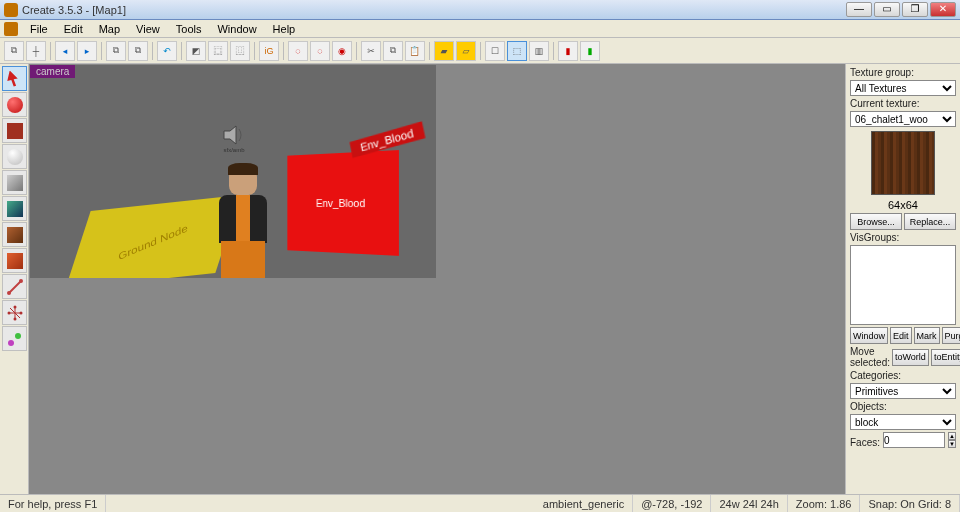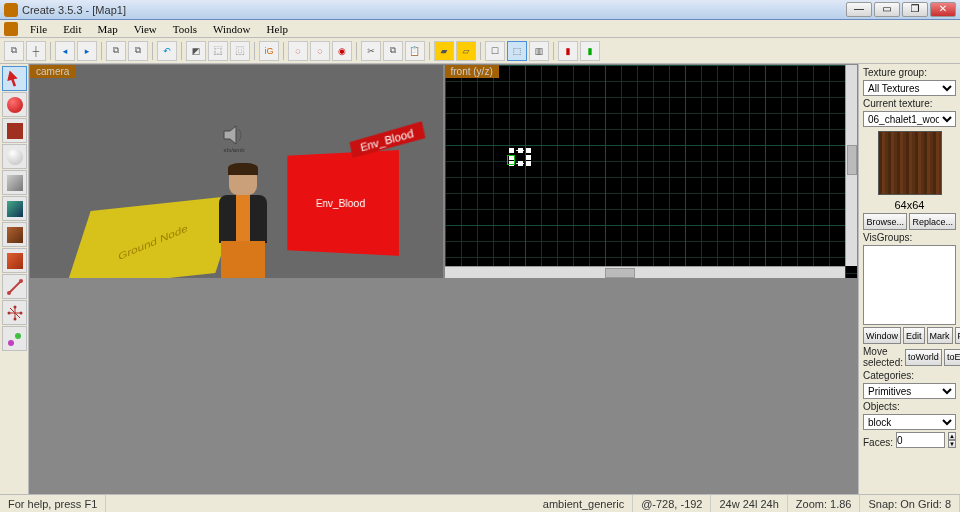--- a/index.html
+++ b/index.html
@@ -8,41 +8,41 @@
 
 .titlebar { height: 20px; background: linear-gradient(#dfe8f6, #b8d0eb); display: flex; align-items: center; padding: 0 4px; border-bottom: 1px solid #6a8abf; }
 .titlebar .icon { width: 14px; height: 14px; background: #c07000; border-radius: 3px; margin-right: 4px; }
 .titlebar .title { flex: 1; color: #333; }
 .win-btns { display: flex; gap: 2px; }
 .win-btn { width: 26px; height: 15px; border: 1px solid #999; background: linear-gradient(#f8f8f8,#d8d8d8); border-radius: 2px; text-align: center; line-height: 12px; font-size: 10px; }
 .win-btn.close { background: linear-gradient(#f08080,#c83030); color: #fff; }
 
 
 .menubar { height: 18px; background: #ece9d8; display: flex; align-items: center; padding: 0 4px; border-bottom: 1px solid #bbb; }
-.menubar .mi { padding: 1px 8px; font-family: Liberation Serif, serif; }
+.menubar .mi { padding: 1px 8px; }
 .menubar .hammer-icon { width: 14px; height: 14px; background: #c07000; margin-right: 4px; border-radius: 2px; }
 
 
 .toolbar { height: 26px; background: #ece9d8; display: flex; align-items: center; padding: 0 4px; gap: 2px; border-bottom: 1px solid #bbb; }
 .tb { width: 20px; height: 20px; border: 1px solid #c8c8c8; background: #f0f0f0; display:flex; align-items:center; justify-content:center; font-size:9px; color:#555; }
 .sep { width: 1px; height: 18px; background: #bbb; margin: 0 2px; }
 
 
 .main { flex: 1; display: flex; overflow:hidden; }
 
 
 .lefttools { width: 29px; background: #ece9d8; display: flex; flex-direction: column; padding: 2px; gap: 1px; border-right: 1px solid #bbb; }
 .lt { width: 25px; height: 25px; border: 1px solid #c0c0c0; background: #e8e8e8; display:flex; align-items:center; justify-content:center; position:relative; }
 .lt.sel { background: #cde4f7; border-color: #4a90d9; }
 .lt-shape { width: 16px; height: 16px; }
 
 
 .viewports { flex: 1; display: grid; grid-template-columns: 1fr 1fr; grid-template-rows: 1fr 1fr; gap: 2px; background: #888; padding: 1px; }
 .vp { position: relative; background: #000; overflow: hidden; }
-.vp-label { position: absolute; top: 0; left: 0; background: #a16207; color: #ccc; font-size: 10px; padding: 1px 6px; z-index: 5; }
+.vp-label { position: absolute; top: 0; left: 0; background: #701a75; color: #ccc; font-size: 10px; padding: 1px 6px; z-index: 5; }
 .vp-cam { background: #696969; }
 .grid-bg { position:absolute; inset:0;
   background-image:
     linear-gradient(#1a4a3a 1px, transparent 1px),
     linear-gradient(90deg,#1a4a3a 1px, transparent 1px),
     linear-gradient(#163028 1px, transparent 1px),
     linear-gradient(90deg,#163028 1px, transparent 1px);
   background-size: 80px 80px, 80px 80px, 16px 16px, 16px 16px;
 }
 .vp .hscroll { position:absolute; bottom:0; left:0; right:12px; height:12px; background:#ddd; border-top:1px solid #999; }
@@ -63,21 +63,21 @@
 
 
 .wbox { position:absolute; border:1px solid; }
 .handles { position:absolute; inset:-3px; }
 .handles i { position:absolute; width:5px; height:5px; background:#fff; }
 .handles i.tl{top:0;left:0} .handles i.tm{top:0;left:50%;margin-left:-2px} .handles i.tr{top:0;right:0}
 .handles i.ml{top:50%;left:0;margin-top:-2px} .handles i.mr{top:50%;right:0;margin-top:-2px}
 .handles i.bl{bottom:0;left:0} .handles i.bm{bottom:0;left:50%;margin-left:-2px} .handles i.br{bottom:0;right:0}
 
 
-.rpanel { width: 102px; background:#ece9d8; border-left:1px solid #bbb; padding:3px 4px; display:flex; flex-direction:column; gap:2px; font-size:10px; }
+.rpanel { width: 115px; background:#ece9d8; border-left:1px solid #bbb; padding:3px 4px; display:flex; flex-direction:column; gap:2px; font-size:10px; }
 .rpanel label { font-size:10px; color:#222; }
 .rpanel select, .rpanel input[type=text] { width:100%; font-size:10px; height:16px; border:1px solid #888; background:#fff; }
 .rpanel .tex-swatch { width:64px; height:64px; margin:2px auto; background: repeating-linear-gradient(90deg,#4a2810 0 3px,#6a3818 3px 6px,#5a3014 6px 9px); border:1px solid #555; }
 .rpanel .btnrow { display:flex; gap:2px; }
 .rpanel button { flex:1; font-size:9px; height:17px; border:1px solid #888; background:linear-gradient(#fafafa,#dcdcdc); padding:0 2px; }
 .visgroups-box { height:80px; background:#fff; border:1px solid #888; }
 .faces-row { display:flex; align-items:flex-end; gap:3px; }
 .faces-row input { width:30px; }
 .center { text-align:center; }
 
@@ -222,43 +222,20 @@
       </div>
       <div class="npc">
         <div class="head"></div>
           <div class="hair"></div>
           <div class="torso"></div>
           <div class="legs"></div>
       </div>
     </div>
 
 
-    <div class="vp">
-      <div class="vp-label">front (y/z)</div>
-      <div class="grid-bg"></div>
-      <div class="wbox" style="left:66px;top:85px;width:18px;height:14px;border:1px dashed #e0e0e0">
-        <div class="handles">
-            <i class="tl"></i>
-            <i class="tm"></i>
-            <i class="tr"></i>
-            <i class="ml"></i>
-            <i class="mr"></i>
-            <i class="bl"></i>
-            <i class="bm"></i>
-            <i class="br"></i>
-          </div>
-      </div>
-      <div class="wbox" style="left:62px;top:90px;width:8px;height:10px;border-color:#10c010"></div>
-      <div class="hscroll">
-          <div class="thumb"></div>
-        </div>
-      <div class="vscroll">
-          <div class="thumb"></div>
-        </div>
-    </div>
 
 
   </div>
 
   <div class="rpanel">
     <label>Texture group:</label>
     <select><option>All Textures</option></select>
     <label>Current texture:</label>
     <select><option>06_chalet1_woo</option></select>
     <div class="tex-swatch"></div>

